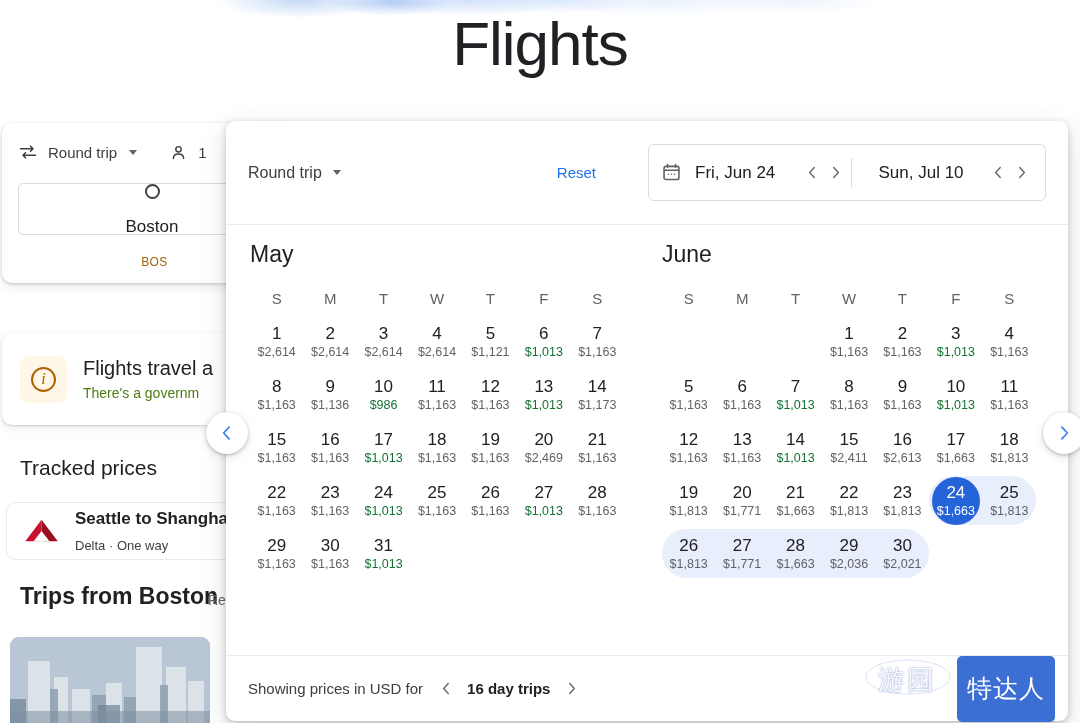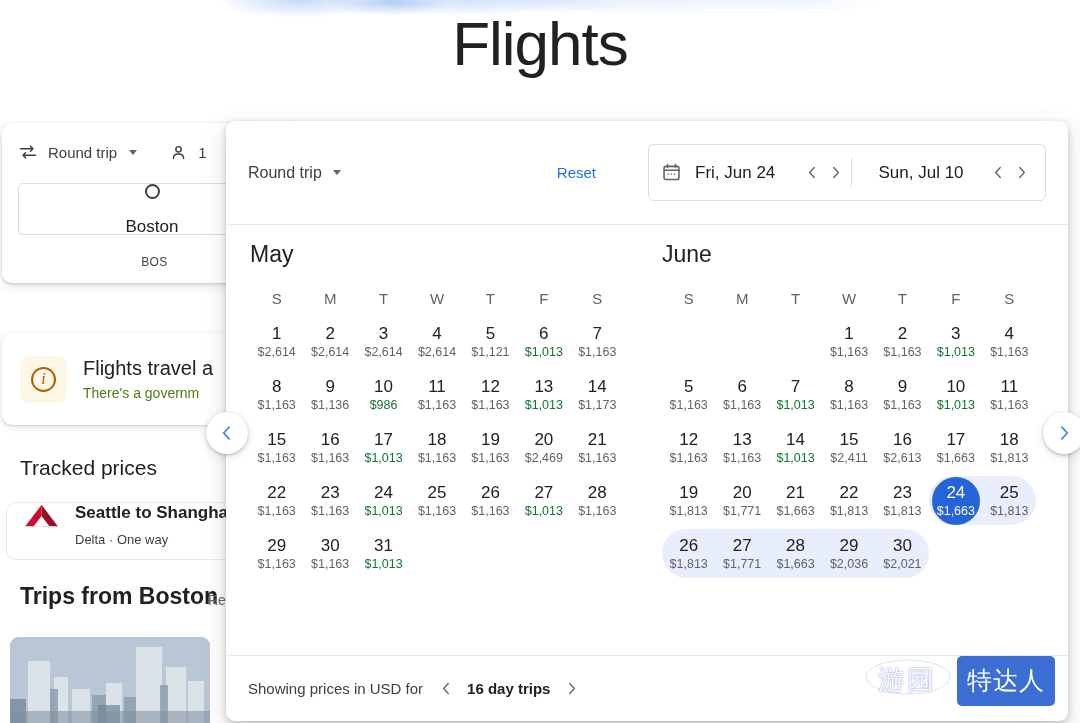--- a/index.html
+++ b/index.html
@@ -44,21 +44,21 @@
   .swap-icon { width: 20px; height: 20px; flex: none; }
   .caret { width: 0; height: 0; border-left: 4.5px solid transparent; border-right: 4.5px solid transparent;
            border-top: 5px solid #5f6368; margin-left: 2px; }
   .person-icon { width: 19px; height: 19px; margin-left: 22px; flex: none; }
   .orig-box {
     margin-top: 16px; height: 52px; border: 1px solid #dadce0; border-radius: 5px;
     display: flex; align-items: center; padding: 0 16px; gap: 18px; flex-direction: column;
   }
   .ring { width: 15px; height: 15px; border: 2.5px solid #3c4043; border-radius: 50%; flex: none; }
   .orig-name { font-size: 17px; color: #202124; }
-  .orig-code { font-size: 12px; color: #404040; letter-spacing: .4px; margin-left: 5px; }
+  .orig-code { font-size: 12px; color: #a16207; letter-spacing: .4px; margin-left: 5px; }
 
   .notice-card {
     position: absolute; left: 2px; top: 333px; width: 280px; height: 92px;
     background: #fff; border-radius: 10px;
     box-shadow: 0 1px 2px rgba(60,64,67,.2), 0 3px 8px rgba(60,64,67,.1);
     display: flex; align-items: center; gap: 16px; padding: 0 18px;
   }
   .info-chip { width: 47px; height: 47px; border-radius: 9px; background: #fef7e8;
                display: flex; align-items: center; justify-content: center; flex: none; }
   .info-glyph { width: 25px; height: 25px; border: 2px solid #b06000; border-radius: 50%;
@@ -69,21 +69,21 @@
   .notice-sub { font-size: 14px; color: #4d7c0f; margin-top: 5px; white-space: nowrap; }
 
   .section-h { position: absolute; font-size: 21px; color: #202124; font-weight: 400; }
   #tracked-h { left: 20px; top: 456px; }
   #trips-h { left: 20px; top: 583px; font-weight: 700; font-size: 23px; }
   #trips-sub { position: absolute; left: 208px; top: 592px; font-size: 14px; color: #5f6368; }
 
   .tracked-card {
     position: absolute; left: 6px; top: 502px; width: 240px; height: 58px;
     background: #fff; border: 1px solid #e8eaed; border-radius: 9px;
-    display: flex; align-items: flex-start; gap: 14px; padding: 0 16px;
+    display: flex; align-items: center; gap: 14px; padding: 0 16px;
   }
   .delta-logo { width: 38px; height: 26px; flex: none; }
   .tracked-title { font-size: 17px; color: #202124; font-weight: 700; white-space: nowrap; }
   .tracked-sub { font-size: 13px; color: #404040; margin-top: 9px; white-space: nowrap; }
 
   .city-photo {
     position: absolute; left: 10px; top: 637px; width: 200px; height: 86px;
     border-radius: 9px 9px 0 0; overflow: hidden;
     background: linear-gradient(#b9c6d4 0%, #c9d3dd 45%, #b0bcc8 100%);
   }
@@ -155,21 +155,21 @@
   .foot-price-sub { font-size: 13px; color: #5f6368; margin-top: 2px; }
 
   
   .wm-ring {
     position: absolute; left: 862px; top: 655px; width: 92px; height: 44px;
     z-index: 9; opacity: .85;
   }
   .wm-badge {
     position: absolute; left: 957px; top: 656px; z-index: 9;
     background: #3b6fd4; color: #fff; font-size: 25px; line-height: 34px;
-    padding: 8px 10px; border-radius: 5px; letter-spacing: 1px;
+    padding: 16px 10px; border-radius: 5px; letter-spacing: 1px;
     font-family: "DejaVu Sans", sans-serif;
   }
   .wm-text {
     position: absolute; left: 878px; top: 662px; z-index: 10;
     font-size: 27px; color: rgba(255,255,255,.92); letter-spacing: 2px;
     font-family: "DejaVu Sans", sans-serif;
     text-shadow: 0 0 2px rgba(90,120,200,.9);
   }
 </style>
 </head>

